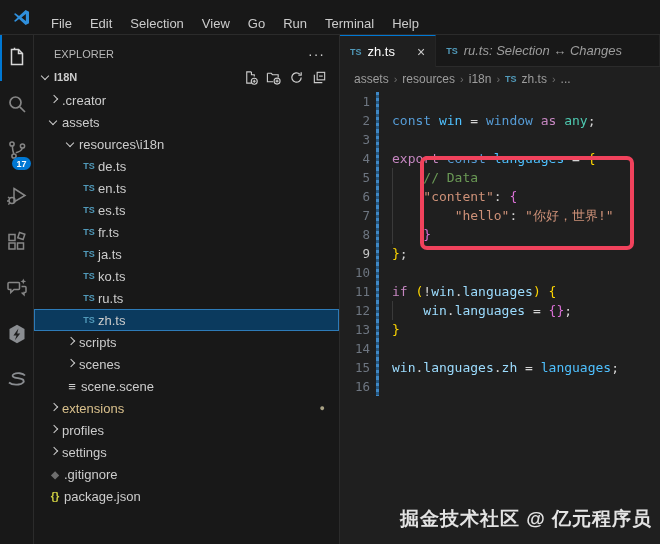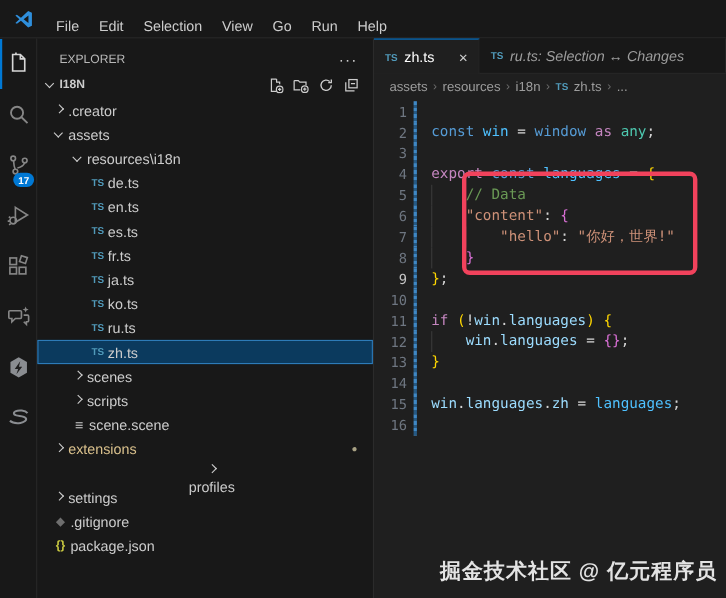--- a/index.html
+++ b/index.html
@@ -101,20 +101,21 @@
       <path fill="#2f8fdc" d="M17.2 2.5L8.9 10.2 4.3 6.7 2.5 7.6l4.6 4.4-4.6 4.4 1.8.9 4.6-3.5 8.3 7.7 4.3-2.1V4.6L17.2 2.5zm.3 5.2v8.6L12 12l5.5-4.3z"></path>
     </svg>
   </div>
   <div id="menubar" style="display: flex; margin-top: 12px;">
       <div class="menu-item">File</div>
       <div class="menu-item">Edit</div>
       <div class="menu-item">Selection</div>
       <div class="menu-item">View</div>
       <div class="menu-item">Go</div>
       <div class="menu-item">Run</div>
+      <div class="menu-item">Terminal</div>
       <div class="menu-item">Help</div>
     </div>
 </div>
 
 <div class="main">
 
   <div class="activitybar" id="activitybar">
       <div class="act active">
         <svg width="24" height="24" viewBox="0 0 24 24" fill="none" stroke="currentColor" stroke-width="1.5">
           <path d="M13.5 3.5h-7v15h11v-11l-4-4z"></path>
@@ -252,36 +253,36 @@
         <div class="row" style="padding-left: 46px;">
           <span class="fi ts">TS</span>
           <span class="label">ru.ts</span>
         </div>
         <div class="row selected" style="padding-left: 46px;">
           <span class="fi ts">TS</span>
           <span class="label">zh.ts</span>
         </div>
         <div class="row" style="padding-left: 29px;">
           <span class="chev"></span>
+          <span class="label">scripts</span>
+        </div>
+        <div class="row" style="padding-left: 29px;">
+          <span class="chev"></span>
           <span class="label">scenes</span>
-        </div>
-        <div class="row" style="padding-left: 29px;">
-          <span class="chev"></span>
-          <span class="label">scripts</span>
         </div>
         <div class="row" style="padding-left: 29px;">
           <span class="fi scene">≡</span>
           <span class="label">scene.scene</span>
         </div>
         <div class="row modified" style="padding-left: 12px;">
           <span class="chev"></span>
           <span class="label">extensions</span>
           <span class="dot">●</span>
         </div>
-        <div class="row" style="padding-left: 12px; flex-direction: column;">
+        <div class="row" style="padding-left: 12px;">
           <span class="chev"></span>
           <span class="label">profiles</span>
         </div>
         <div class="row" style="padding-left: 12px;">
           <span class="chev"></span>
           <span class="label">settings</span>
         </div>
         <div class="row" style="padding-left: 12px;">
           <span class="fi git">◆</span>
           <span class="label">.gitignore</span>

